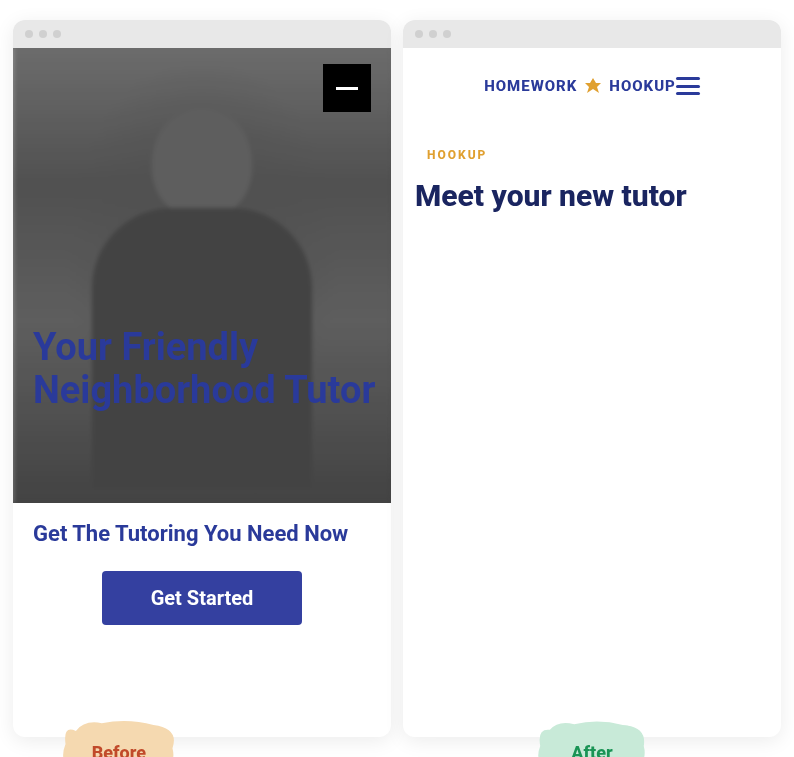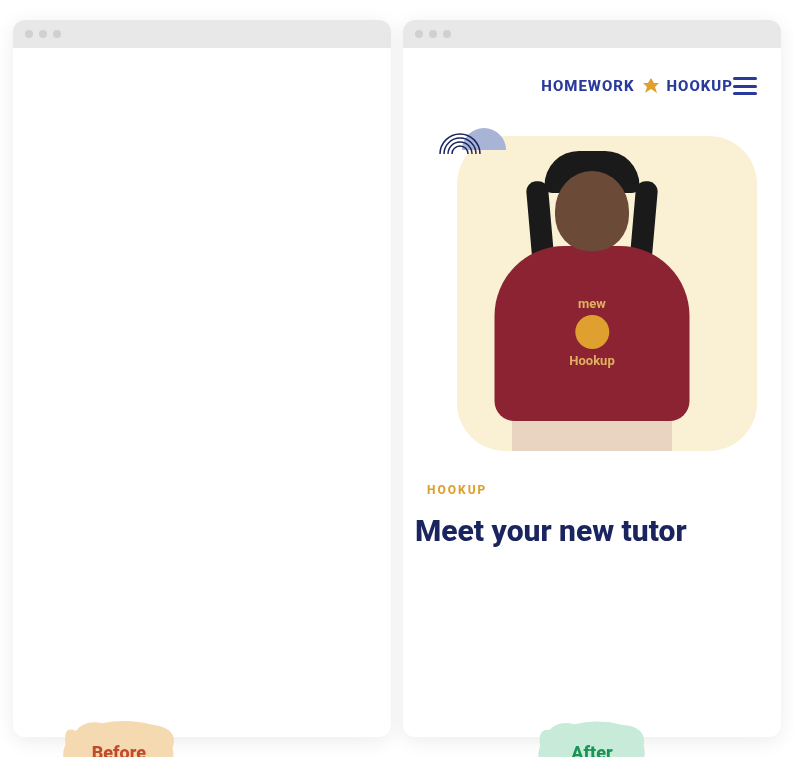--- a/index.html
+++ b/index.html
@@ -130,21 +130,21 @@
       border-radius: 4px;
     }
     
     
     .after-content {
       background: #fff;
     }
     .after-header {
       display: flex;
       align-items: center;
-      justify-content: flex-end;
+      justify-content: center;
       padding: 28px 24px 20px 24px;
     }
     .logo {
       display: flex;
       align-items: center;
       gap: 6px;
       font-size: 15px;
       font-weight: 800;
       letter-spacing: 1px;
       color: #2a3a9a;
@@ -341,20 +341,32 @@
     }
   </style>
 </head>
 <body>
 
 <div class="browser-window">
   <div class="browser-chrome">
     <div class="chrome-dot"></div>
     <div class="chrome-dot"></div>
     <div class="chrome-dot"></div>
+  </div>
+  <div class="browser-content">
+    <div class="before-hero">
+      <div class="before-person"></div>
+      <div class="before-blur"></div>
+      <div class="menu-btn">
+        <div class="menu-btn-line"></div>
+      </div>
+      <div class="before-headline">Your Friendly Neighborhood Tutor</div>
+    </div>
+    <div class="before-subhead">Get The Tutoring You Need Now</div>
+    <div class="before-cta">Get Started</div>
   </div>
   <div class="label-badge badge-before">
     <svg class="blob-svg" viewBox="0 0 140 80">
       <path class="blob" d="M20,15 Q5,8 8,30 Q0,50 15,62 Q25,78 55,72 Q85,80 110,68 Q138,58 132,35 Q140,12 110,8 Q80,0 50,6 Q30,2 20,15 Z"></path>
     </svg>
     <span class="label-text">Before</span>
   </div>
 </div>
 
 <div class="browser-window">
@@ -373,45 +385,20 @@
             </svg>
         </span>
         <span>HOOKUP</span>
       </div>
       <div class="hamburger">
         <div class="hamburger-line"></div>
         <div class="hamburger-line"></div>
         <div class="hamburger-line"></div>
       </div>
     </div>
-    <div class="after-hero">
-      <div class="hero-bg"></div>
-      <div class="semicircle-deco"></div>
-      <div class="rainbow-deco">
-        <svg viewBox="0 0 50 40">
-          <path d="M5 38 A20 20 0 0 1 45 38" fill="none" stroke="#1a2560" stroke-width="1.5"></path>
-          <path d="M9 38 A16 16 0 0 1 41 38" fill="none" stroke="#1a2560" stroke-width="1.5"></path>
-          <path d="M13 38 A12 12 0 0 1 37 38" fill="none" stroke="#1a2560" stroke-width="1.5"></path>
-          <path d="M17 38 A8 8 0 0 1 33 38" fill="none" stroke="#1a2560" stroke-width="1.5"></path>
-        </svg>
-      </div>
-      <div class="after-person">
-        <div class="person-hair">
-          <div class="person-hair-top"></div>
-        </div>
-        <div class="person-head"></div>
-        <div class="person-body"></div>
-        <div class="shirt-logo">
-          <div>mew</div>
-          <div class="shirt-mark"></div>
-          <div>Hookup</div>
-        </div>
-        <div class="person-pants"></div>
-      </div>
-    </div>
     <div class="after-eyebrow">HOOKUP</div>
     <div class="after-headline">Meet your new tutor</div>
   </div>
   <div class="label-badge badge-after">
     <svg class="blob-svg" viewBox="0 0 140 80">
       <path class="blob" d="M18,12 Q2,10 6,32 Q-2,52 16,65 Q28,80 58,74 Q90,82 115,66 Q140,55 134,32 Q138,8 108,6 Q78,-2 48,5 Q28,0 18,12 Z"></path>
     </svg>
     <span class="label-text">After</span>
   </div>
 </div>

